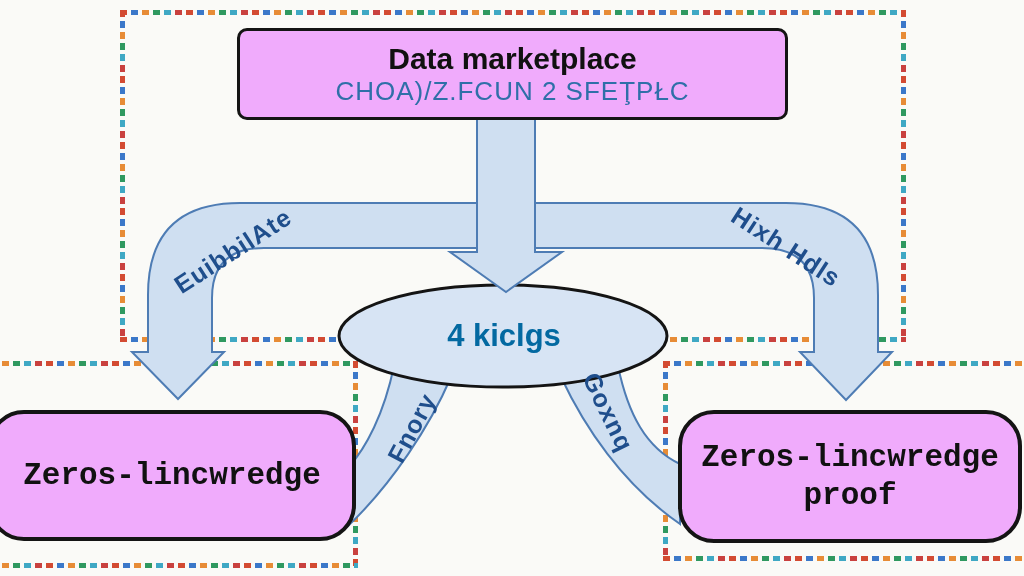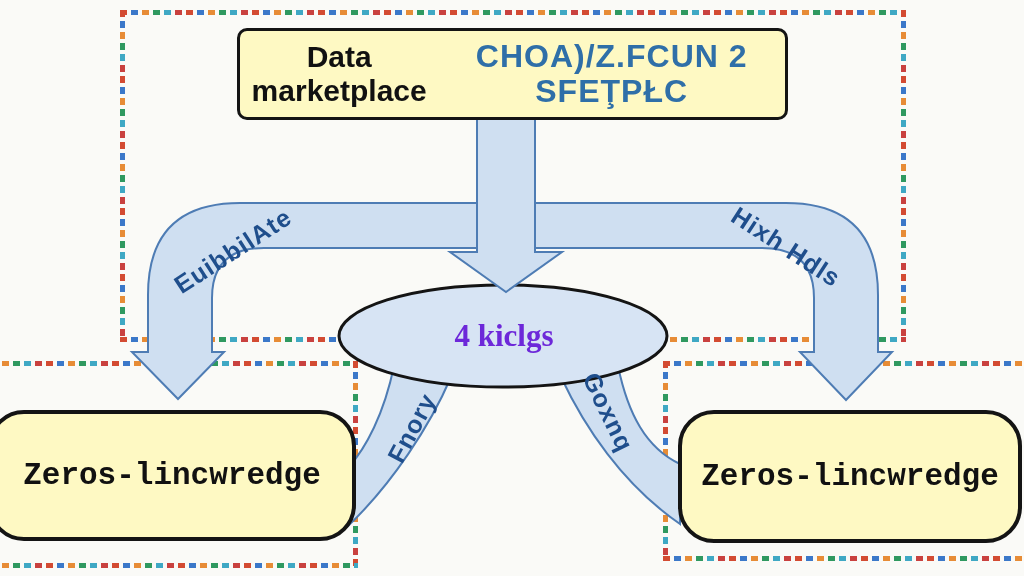--- a/index.html
+++ b/index.html
@@ -23,32 +23,32 @@
       #3b78c9 11px 18px, rgba(0,0,0,0) 18px 22px,
       #e78c36 22px 29px, rgba(0,0,0,0) 29px 33px,
       #2f9960 33px 40px, rgba(0,0,0,0) 40px 44px,
       #3fa8c4 44px 51px, rgba(0,0,0,0) 51px 55px,
       #c9413f 55px 62px, rgba(0,0,0,0) 62px 66px);}
   
   #arrow-layer{position:absolute;left:0;top:0;z-index:2;}
   .band{fill:#cfdff1;stroke:#4e7cb4;stroke-width:2;}
   .ellipse-shape{fill:#d7e4f4;stroke:#141414;stroke-width:3;}
   
-  .node{position:absolute;z-index:3;background:#fef9c3;border:3px solid #141414;
-        display:flex;flex-direction:row;align-items:center;justify-content:center;
+  .node{position:absolute;z-index:3;background:#f0abfc;border:3px solid #141414;
+        display:flex;flex-direction:column;align-items:center;justify-content:center;
         text-align:center;box-sizing:border-box;}
   #top-box{left:237px;top:28px;width:551px;height:92px;border-radius:10px;}
   #top-box .title{font-size:30px;font-weight:bold;color:#111;line-height:1.15;}
-  #top-box .subtitle{font-size:32px;font-weight:bold;color:#2f6fa8;letter-spacing:1px;line-height:1.1;}
+  #top-box .subtitle{font-size:26px;font-weight:normal;color:#2f6fa8;letter-spacing:1px;line-height:1.1;}
   #bottom-left-box{left:-12px;top:410px;width:368px;height:131px;border-radius:36px;border-width:4px;}
   #bottom-right-box{left:678px;top:410px;width:344px;height:133px;border-radius:36px;border-width:4px;}
   .proof-text{font-size:31px;font-weight:bold;color:#111;line-height:1.2;font-family:Liberation Mono, monospace;}
   
   #ellipse-label{position:absolute;z-index:3;left:339px;top:318px;width:330px;
-        text-align:center;font-size:31px;font-weight:bold;color:#6d28d9;font-family:Liberation Serif, serif;}
+        text-align:center;font-size:31px;font-weight:bold;color:#0369a1;}
   
   .arrow-label{position:absolute;z-index:3;font-size:25px;font-weight:bold;
         color:#1f4e8c;white-space:nowrap;letter-spacing:1px;}
   #label-left{left:233px;top:251px;transform:translate(-50%,-50%) rotate(-33deg);}
   #label-right{left:786px;top:247px;transform:translate(-50%,-50%) rotate(33deg);}
   #label-fnory{left:412px;top:428px;transform:translate(-50%,-50%) rotate(-62deg);}
   #label-goxnq{left:608px;top:412px;transform:translate(-50%,-50%) rotate(64deg);}
 </style>
 </head>
 <body>
@@ -93,18 +93,19 @@
 </div>
 
 <div id="ellipse-label">4 kiclgs</div>
 
 <div class="node" id="bottom-left-box">
   <div class="proof-text">Zeros-lincwredge</div>
 </div>
 
 <div class="node" id="bottom-right-box">
   <div class="proof-text">Zeros-lincwredge</div>
+  <div class="proof-text">proof</div>
 </div>
 
 <div class="arrow-label" id="label-left">EuibbilAte</div>
 <div class="arrow-label" id="label-right">Hixh Hdls</div>
 <div class="arrow-label" id="label-fnory">Fnory</div>
 <div class="arrow-label" id="label-goxnq">Goxnq</div>
 
 </body></html>

